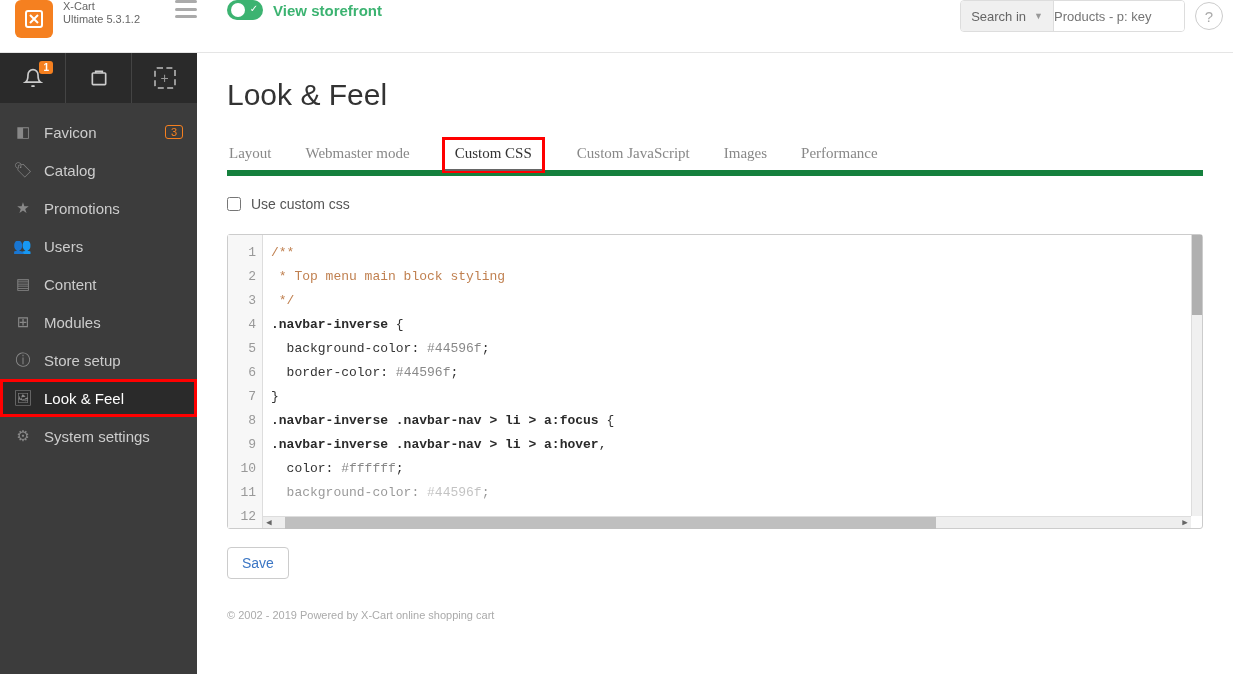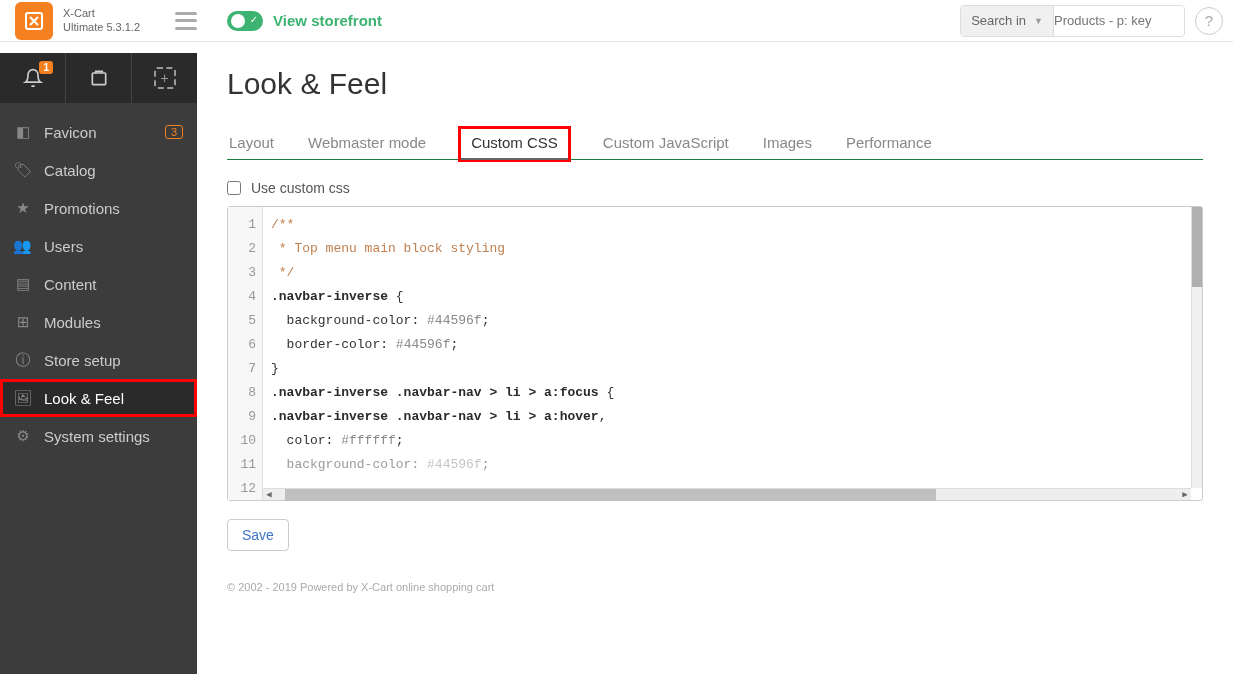--- a/index.html
+++ b/index.html
@@ -1,19 +1,19 @@
 <!DOCTYPE html>
 <html><head>
 <meta charset="utf-8">
 <style>
 * { box-sizing: border-box; margin: 0; padding: 0; }
 body { font-family: Arial, Helvetica, sans-serif; font-size: 14px; color: #333; background: #fff; width: 1233px; height: 674px; overflow: hidden; position: relative; }
 
 
-.topbar { height: 42px; display: flex; align-items: center; border-bottom: 1px solid #e5e5e5; padding: 0 10px; }
+.topbar { height: 53px; display: flex; align-items: flex-start; border-bottom: 1px solid #e5e5e5; padding: 0 10px; }
 .logo-box { width: 38px; height: 38px; background: #f58020; border-radius: 6px; margin: 0 10px 0 5px; display: flex; align-items: center; justify-content: center; }
 .logo-box svg { width: 24px; height: 24px; }
 .brand-text { display: flex; flex-direction: column; font-size: 11px; color: #666; line-height: 1.2; margin-right: 35px; }
 .hamburger-icon { width: 22px; height: 18px; display: flex; flex-direction: column; justify-content: space-between; cursor: pointer; margin-right: 30px; }
 .hamburger-icon span { display: block; height: 3px; background: #aaa; border-radius: 2px; }
 .storefront-toggle { display: flex; align-items: center; gap: 10px; cursor: pointer; }
 .toggle-switch { width: 36px; height: 20px; background: #3cb371; border-radius: 10px; position: relative; }
 .toggle-switch::after { content: ''; position: absolute; width: 14px; height: 14px; background: #fff; border-radius: 50%; top: 3px; left: 4px; }
 .toggle-switch .check { position: absolute; right: 5px; top: 3px; color: #fff; font-size: 10px; }
 .storefront-label { color: #3cb371; font-weight: bold; font-size: 15px; }
@@ -34,27 +34,27 @@
 .nav { padding-top: 10px; }
 .nav-item { display: flex; align-items: center; padding: 10px 14px; color: #ccc; font-size: 15px; cursor: pointer; gap: 12px; position: relative; }
 .nav-item.active { background: #2a2a2a; color: #fff; }
 .nav-item .ico { width: 18px; height: 18px; display: flex; align-items: center; justify-content: center; color: #888; }
 .nav-item.highlight-red { box-shadow: inset 0 0 0 3px #ff0000; }
 .badge-count { margin-left: auto; border: 1.5px solid #f58020; color: #f58020; font-size: 11px; padding: 0 5px; border-radius: 3px; }
 
 
 .main { margin-left: 197px; padding: 25px 30px 10px 30px; height: calc(100% - 53px); overflow: hidden; }
 .page-title { font-size: 30px; font-weight: normal; color: #333; margin-bottom: 25px; }
-.tabs { display: flex; gap: 30px; border-bottom: 1px solid #15803d; margin-bottom: 20px; }
+.tabs { display: flex; gap: 30px; border-bottom: 6px solid #15803d; margin-bottom: 20px; font-family: Liberation Serif, serif; }
 .tab { padding: 8px 2px; color: #888; font-size: 15px; cursor: pointer; position: relative; }
 .tab.active { color: #333; }
 .tab.active::after { content: ''; position: absolute; left: 0; right: 0; bottom: -1px; height: 2px; background: #666; }
 .tab.highlight-red { border: 3px solid #ff0000; padding: 5px 10px; margin-bottom: -3px; }
 
-.checkbox-row { display: flex; align-items: center; gap: 10px; margin-bottom: 10px; font-size: 14px; color: #555; }
+.checkbox-row { display: flex; align-items: center; gap: 10px; margin-bottom: 22px; font-size: 14px; color: #555; }
 .checkbox-row input { width: 14px; height: 14px; }
 
 .code-editor { border: 1px solid #ccc; border-radius: 3px; display: flex; height: 295px; position: relative; font-family: 'Courier New', monospace; font-size: 13px; }
 .gutter { width: 35px; background: #f7f7f7; border-right: 1px solid #ddd; padding: 6px 6px 6px 0; text-align: right; color: #999; line-height: 24px; }
 .code-body { flex: 1; padding: 6px 8px; line-height: 24px; overflow: hidden; position: relative; }
 .code-line { white-space: pre; }
 .c-comment { color: #c08050; }
 .c-sel { color: #2a2a2a; font-weight: bold; }
 .c-prop { color: #333; }
 .c-hex { color: #888; }

